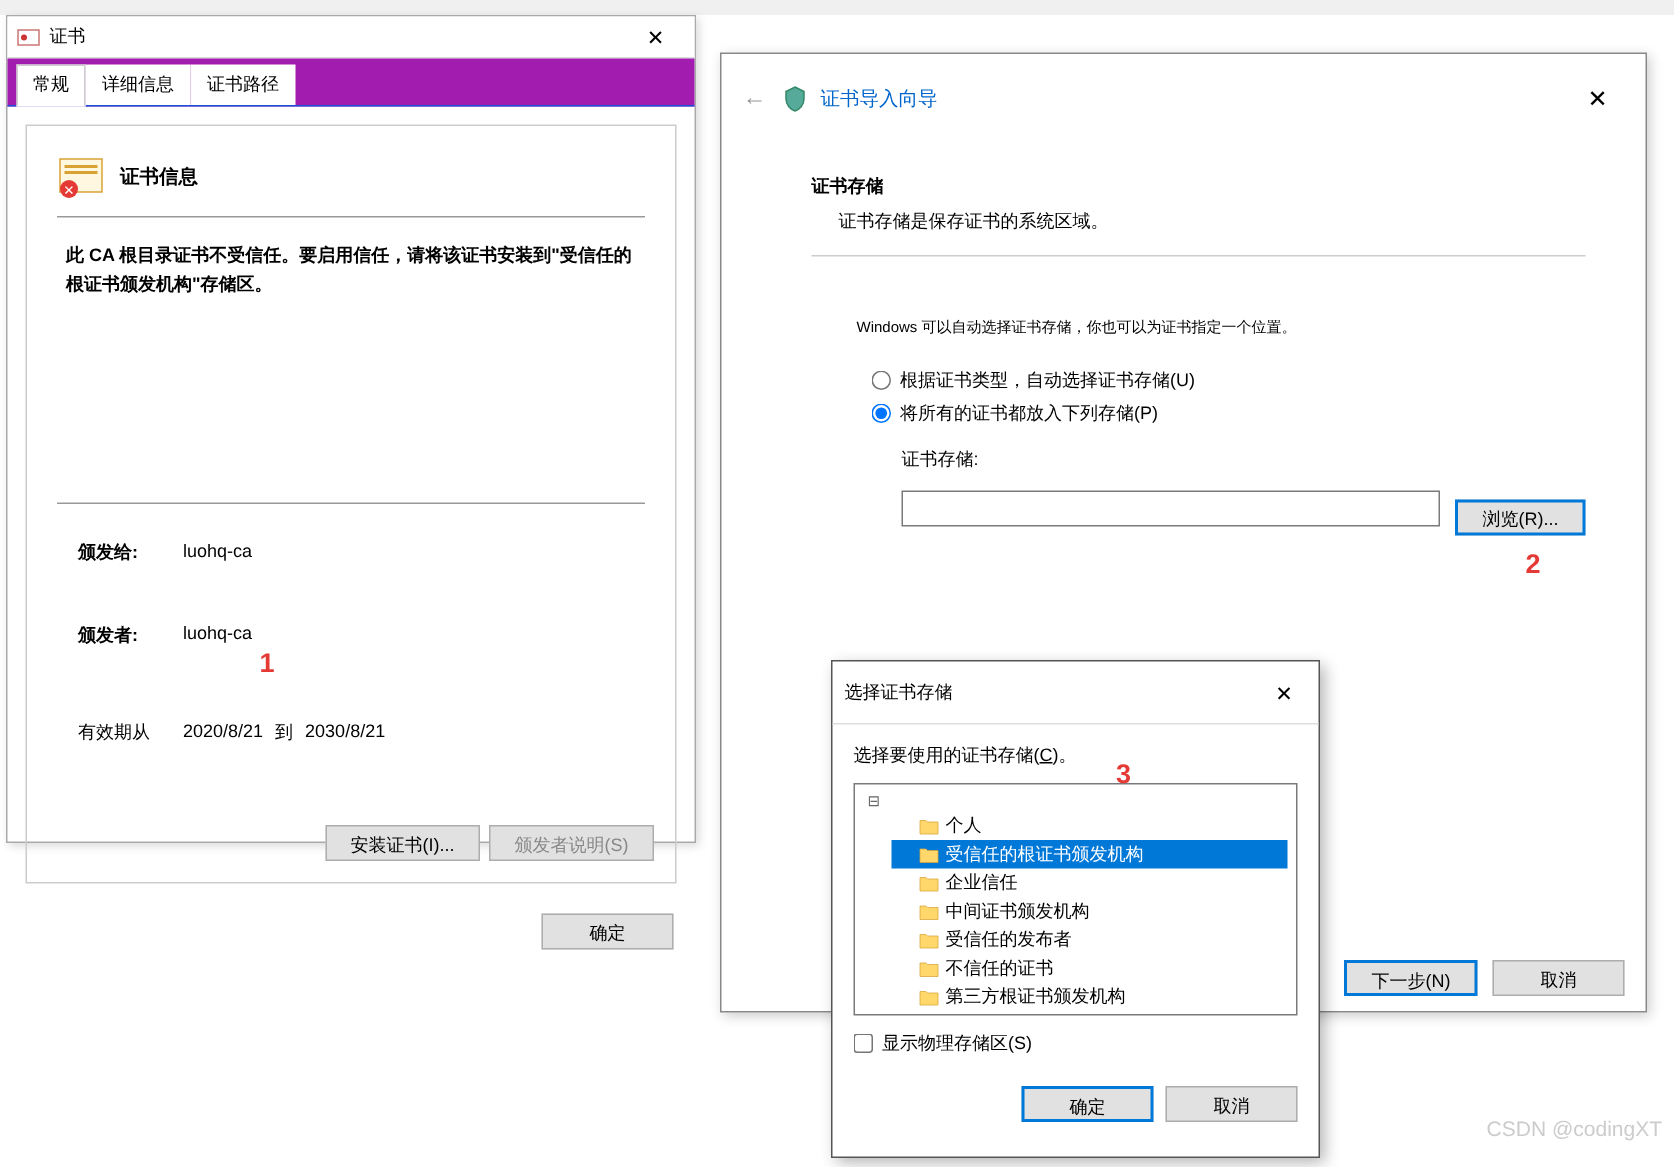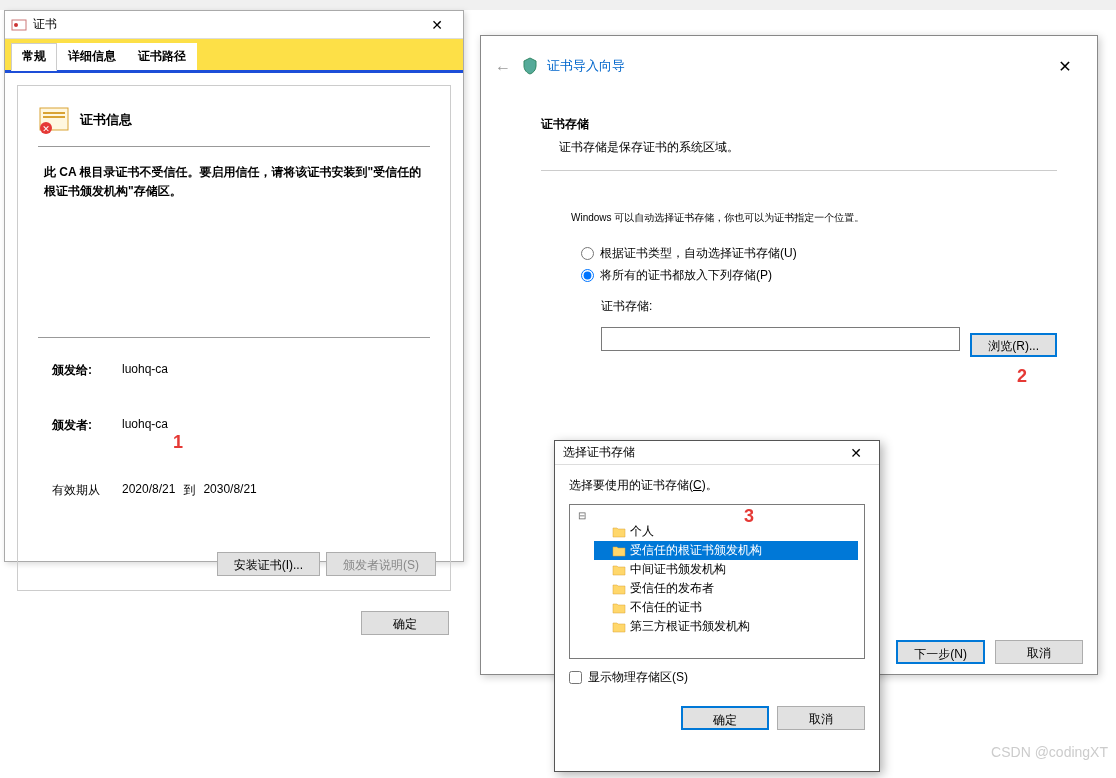--- a/index.html
+++ b/index.html
@@ -5,21 +5,21 @@
     * { box-sizing: border-box; margin: 0; padding: 0; font-family: "Microsoft YaHei", "Segoe UI", Tahoma, sans-serif; }
     body { background: #fff; width: 1116px; height: 778px; position: relative; overflow: hidden; font-size: 12px; }
     
     
     .cert-dialog { position: absolute; left: 4px; top: 10px; width: 460px; height: 552px; background: #fff; border: 1px solid #aaa; box-shadow: 2px 2px 6px rgba(0,0,0,0.15); }
     .cert-titlebar { height: 28px; border-bottom: 1px solid #ddd; display: flex; align-items: center; padding: 0 6px; background: #fff; }
     .cert-titlebar .title-icon { width: 16px; height: 16px; margin-right: 6px; display: inline-flex; }
     .cert-titlebar .title-text { flex: 1; font-size: 12px; }
     .cert-titlebar .close-btn { width: 40px; height: 24px; display: flex; align-items: center; justify-content: center; font-size: 14px; cursor: pointer; }
     
-    .tabs { display: flex; border-bottom: 3px solid #1d4ed8; padding: 4px 6px 0 6px; background: #fde047; font-weight: bold; }
+    .tabs { display: flex; border-bottom: 1px solid #1d4ed8; padding: 4px 6px 0 6px; background: #a21caf; }
     .tab { padding: 4px 10px; border: 1px solid transparent; font-size: 12px; cursor: pointer; background: #fff; }
     .tab.active { border: 1px solid #ccc; border-bottom: 1px solid #fff; margin-bottom: -1px; }
     
     .tab-content { padding: 12px; height: 530px; }
     .inner-panel { border: 1px solid #ccc; height: 100%; padding: 18px 20px; position: relative; }
     
     .cert-info-header { display: flex; align-items: center; gap: 10px; padding-bottom: 10px; border-bottom: 1px solid #999; }
     .cert-info-header .cert-icon { width: 32px; height: 32px; }
     .cert-info-header .cert-info-title { font-size: 13px; font-weight: bold; }
     
@@ -64,21 +64,21 @@
     .store-input { flex: 1; height: 24px; border: 1px solid #7a7a7a; padding: 2px 4px; font-size: 12px; width: 330px; }
     .browse-btn { padding: 3px 16px; border: 2px solid #0078d7; background: #e1e1e1; font-size: 12px; cursor: pointer; height: 24px; margin-top: 12px; }
     
     .marker-2 { position: absolute; right: 70px; top: 330px; }
     
     .wizard-footer { position: absolute; bottom: 10px; right: 14px; display: flex; gap: 10px; }
     .wizard-footer .win-button.primary { border: 2px solid #0078d7; }
     
     
     .select-store-dialog { position: absolute; left: 554px; top: 440px; width: 326px; height: 332px; background: #fff; border: 1px solid #555; box-shadow: 3px 3px 10px rgba(0,0,0,0.3); z-index: 10; }
-    .ssd-titlebar { height: 24px; border-bottom: 1px solid #ddd; display: flex; align-items: center; padding: 0 8px; font-size: 12px; }
+    .ssd-titlebar { height: 42px; border-bottom: 1px solid #ddd; display: flex; align-items: center; padding: 0 8px; font-size: 12px; }
     .ssd-titlebar .ssd-title { flex: 1; }
     .ssd-titlebar .ssd-close { width: 30px; text-align: center; font-size: 14px; cursor: pointer; }
     .ssd-body { padding: 12px 14px; }
     .ssd-hint { font-size: 12px; margin-bottom: 10px; }
     .ssd-hint u { text-decoration: underline; }
     
     .tree-box { border: 1px solid #7a7a7a; height: 155px; overflow-y: scroll; padding: 4px 6px; background: #fff; position: relative; }
     .tree-node { display: flex; align-items: center; gap: 4px; padding: 1px 2px; font-size: 12px; cursor: pointer; }
     .tree-node .expander { width: 12px; color: #666; font-size: 10px; }
     .tree-node .folder-icon { width: 14px; height: 12px; }
@@ -227,20 +227,27 @@
             <svg class="folder-icon" viewBox="0 0 14 12">
               <path class="folder-svg" d="M1 2 L5 2 L6 3 L13 3 L13 11 L1 11 Z"></path>
             </svg>
             <span>受信任的根证书颁发机构</span>
           </div>
           <div class="tree-node">
             <span class="expander"></span>
             <svg class="folder-icon" viewBox="0 0 14 12">
               <path class="folder-svg" d="M1 2 L5 2 L6 3 L13 3 L13 11 L1 11 Z"></path>
             </svg>
+            <span>企业信任</span>
+          </div>
+          <div class="tree-node">
+            <span class="expander"></span>
+            <svg class="folder-icon" viewBox="0 0 14 12">
+              <path class="folder-svg" d="M1 2 L5 2 L6 3 L13 3 L13 11 L1 11 Z"></path>
+            </svg>
             <span>中间证书颁发机构</span>
           </div>
           <div class="tree-node">
             <span class="expander"></span>
             <svg class="folder-icon" viewBox="0 0 14 12">
               <path class="folder-svg" d="M1 2 L5 2 L6 3 L13 3 L13 11 L1 11 Z"></path>
             </svg>
             <span>受信任的发布者</span>
           </div>
           <div class="tree-node">

